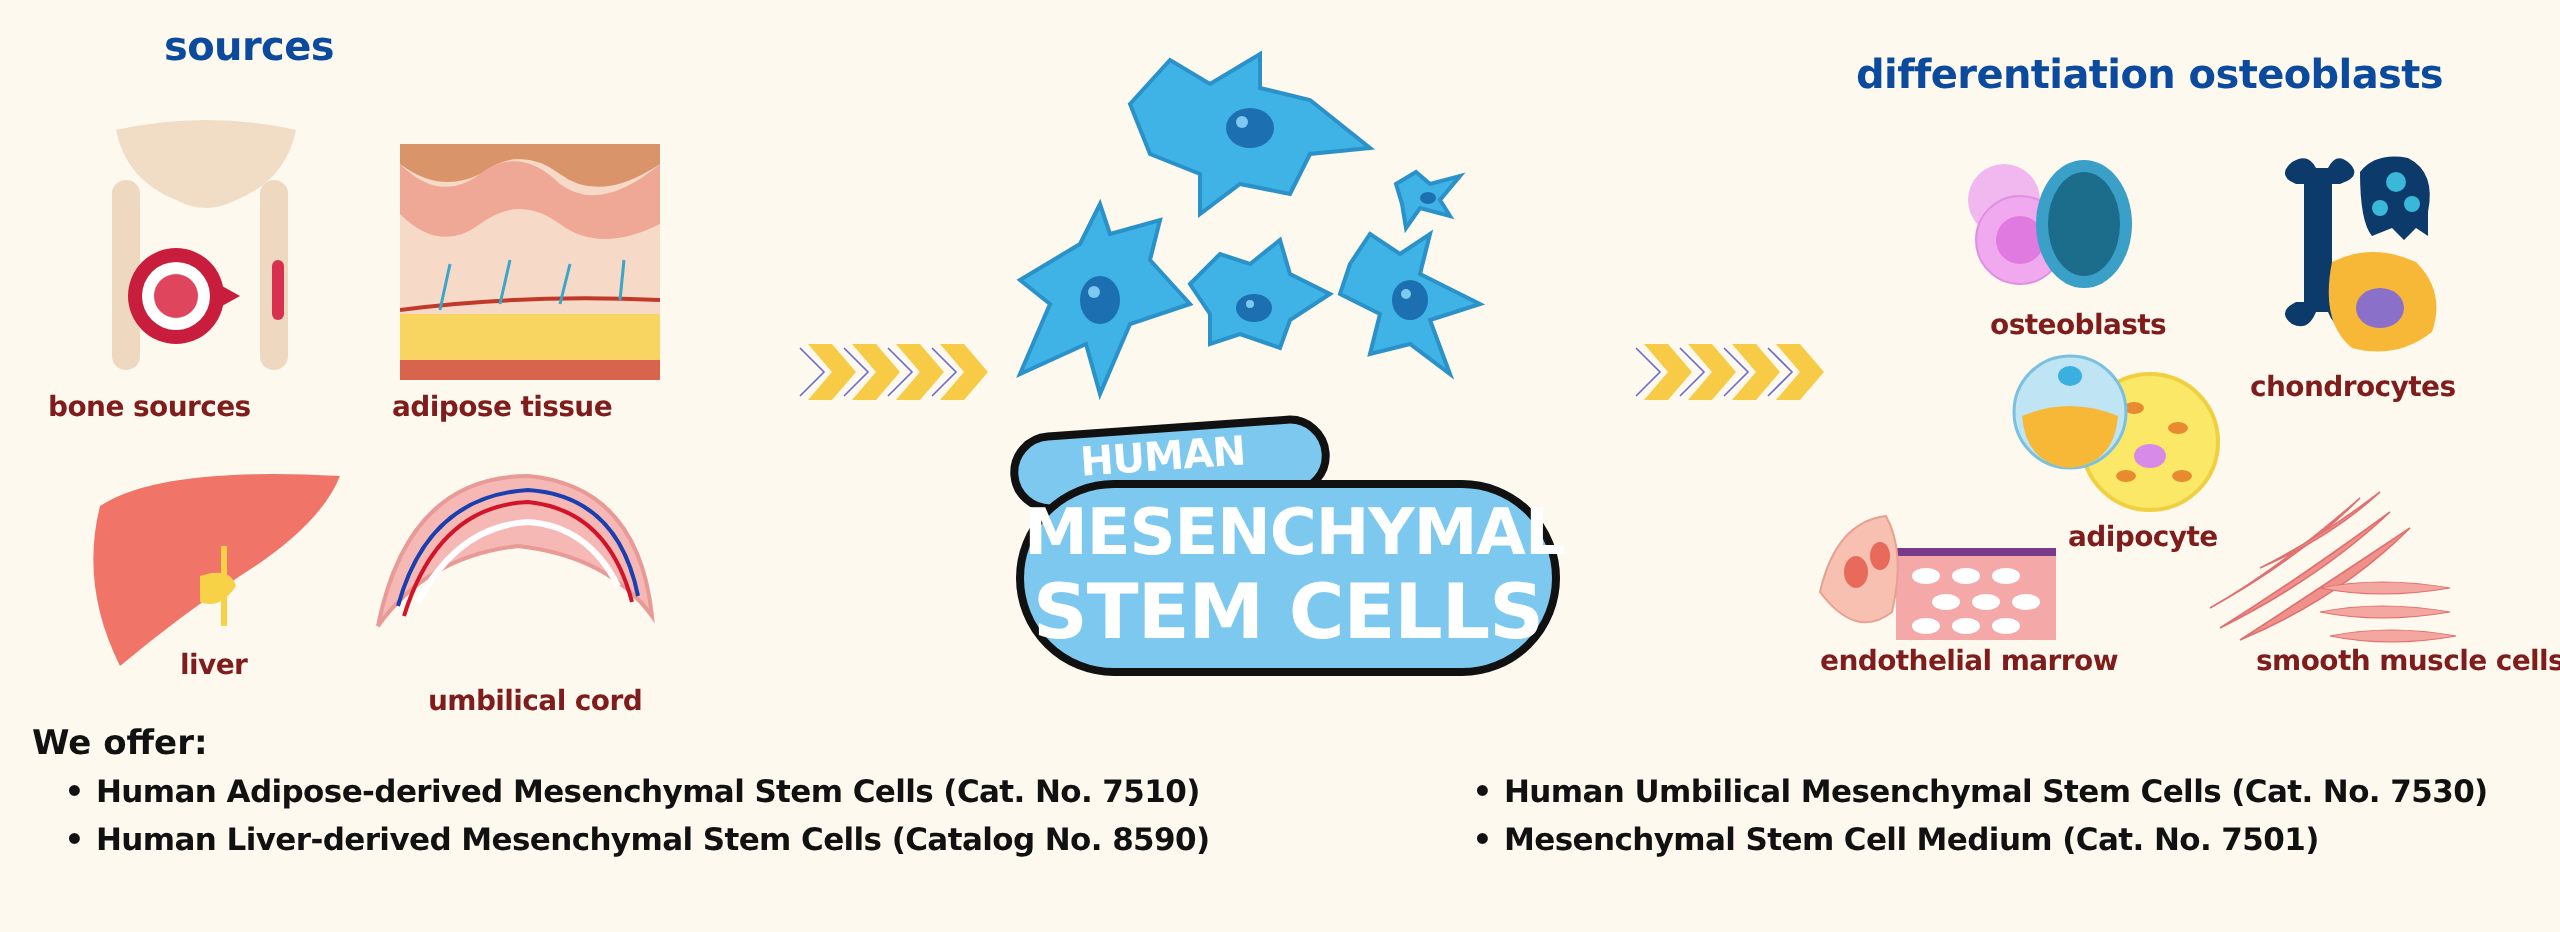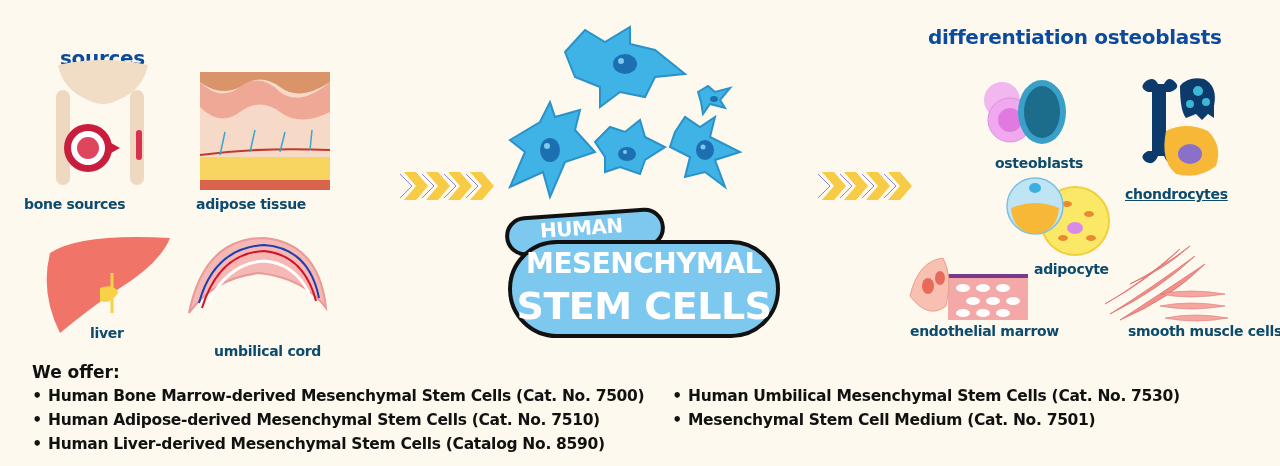--- a/index.html
+++ b/index.html
@@ -1,31 +1,31 @@
 <!DOCTYPE html>
 <html><head>
 <meta charset="utf-8">
 <style>
   * { box-sizing: border-box; margin: 0; padding: 0; }
   html, body { width: 1280px; height: 466px; overflow: hidden; }
   body { background: #fdf9ee; font-family: "DejaVu Sans", sans-serif; position: relative; }
   .abs { position: absolute; }
   .heading { color: #0b4a9c; font-weight: bold; font-size: 20px; letter-spacing: -0.3px; }
-  .label { color: #0c4a6e; font-weight: bold; font-size: 14px; letter-spacing: -0.3px; white-space: nowrap; }
+  .label { color: #7f1d1d; font-weight: bold; font-size: 14px; letter-spacing: -0.3px; white-space: nowrap; }
   .offer-title { color: #111; font-weight: bold; font-size: 17px; }
   .offer-list { list-style: none; }
   .offer-list li { color: #111; font-weight: bold; font-size: 15.5px; line-height: 24px; white-space: nowrap; letter-spacing: -0.3px; }
   .offer-list li::before { content: "•"; display: inline-block; width: 22px; text-align: center; }
   .pill { background: #7dc8ee; border: 4px solid #111; border-radius: 60px; }
   .pill-text { color: #fff; font-weight: bold; font-family: "DejaVu Sans", sans-serif; text-align: center; white-space: nowrap; letter-spacing: -0.5px; }
 </style>
 </head>
 <body>
 
-<div class="abs heading" style="left:60px;top:11px;margin-top:35px;">sources</div>
+<div class="abs heading" style="left:82px;top:11px;">sources</div>
 
 <div class="abs" style="left:48px;top:60px;width:110px;height:130px;">
   <svg width="110" height="130" viewBox="0 0 110 130">
     <path d="M10 5 Q55 -5 100 5 Q95 30 70 40 Q55 48 40 40 Q15 30 10 5Z" fill="#f1dcc6"></path>
     <rect x="8" y="30" width="14" height="95" rx="7" fill="#eed8c0"></rect>
     <rect x="82" y="30" width="14" height="95" rx="7" fill="#eed8c0"></rect>
     <rect x="88" y="70" width="6" height="30" rx="3" fill="#d8314f"></rect>
     <circle cx="40" cy="88" r="24" fill="#c81d3c"></circle>
     <circle cx="40" cy="88" r="17" fill="#fff"></circle>
     <circle cx="40" cy="88" r="11" fill="#e0455e"></circle>
@@ -104,21 +104,21 @@
         <circle cx="42" cy="124" r="3"></circle>
         <circle cx="120" cy="130" r="2"></circle>
         <circle cx="198" cy="125" r="2.5"></circle>
     </g>
   </svg>
 </div>
 
 <div class="abs pill" style="left:505px;top:212px;width:160px;height:40px;transform:rotate(-4deg);"></div>
 <div class="abs pill-text" style="left:540px;top:216px;font-size:20px;transform:rotate(-4deg);">HUMAN</div>
 <div class="abs pill" style="left:508px;top:240px;width:272px;height:98px;"></div>
-<div class="abs pill-text" style="left:512px;top:247px;width:264px;font-size:28px;">MESENCHYMAL</div>
+<div class="abs pill-text" style="left:512px;top:247px;width:264px;font-size:32px;">MESENCHYMAL</div>
 <div class="abs pill-text" style="left:512px;top:284px;width:264px;font-size:38px;text-align:center;">STEM CELLS</div>
 
 <div class="abs" style="left:816px;top:170px;width:96px;height:32px;">
   <svg width="96" height="32" viewBox="0 0 96 32">
     <g fill="#f7cb45">
       <path d="M6 2 L18 2 L30 16 L18 30 L6 30 L18 16Z"></path>
       <path d="M28 2 L40 2 L52 16 L40 30 L28 30 L40 16Z"></path>
       <path d="M50 2 L62 2 L74 16 L62 30 L50 30 L62 16Z"></path>
       <path d="M72 2 L84 2 L96 16 L84 30 L72 30 L84 16Z"></path>
     </g>
@@ -148,21 +148,21 @@
   <svg width="90" height="104" viewBox="0 0 90 104">
     <path d="M8 5 Q0 12 10 16 L14 16 L14 75 L10 75 Q0 80 8 86 Q16 90 20 80 L26 80 Q30 90 36 85 Q44 78 32 75 L28 75 L28 16 L32 16 Q44 12 36 5 Q30 0 26 8 L20 8 Q16 0 8 5Z" fill="#0c3a6a"></path>
     <path d="M42 10 Q50 0 66 3 Q80 10 76 30 L76 42 L70 38 L64 44 L58 38 L48 42 Q42 35 42 10Z" fill="#0c3a6a"></path>
     <circle cx="60" cy="15" r="5" fill="#3ab8d8"></circle>
       <circle cx="52" cy="28" r="4" fill="#3ab8d8"></circle>
       <circle cx="68" cy="26" r="4" fill="#3ab8d8"></circle>
     <path d="M28 55 Q48 45 70 55 Q85 70 78 90 Q60 104 38 98 Q22 85 28 55Z" fill="#f7b838"></path>
     <ellipse cx="52" cy="78" rx="12" ry="10" fill="#8a70c8"></ellipse>
   </svg>
 </div>
-<div class="abs label" style="left:1125px;top:186px;text-decoration:underline;">chondrocytes</div>
+<div class="abs label" style="left:1125px;top:186px;">chondrocytes</div>
 
 <div class="abs" style="left:1005px;top:176px;width:106px;height:80px;">
   <svg width="106" height="80" viewBox="0 0 106 80">
     <circle cx="70" cy="45" r="34" fill="#fbe866" stroke="#f0d040" stroke-width="2"></circle>
     <ellipse cx="70" cy="52" rx="8" ry="6" fill="#d88ae8"></ellipse>
     <g fill="#e88a30">
         <ellipse cx="62" cy="28" rx="5" ry="3"></ellipse>
         <ellipse cx="84" cy="38" rx="5" ry="3"></ellipse>
         <ellipse cx="58" cy="62" rx="5" ry="3"></ellipse>
         <ellipse cx="86" cy="62" rx="5" ry="3"></ellipse>
@@ -206,22 +206,21 @@
     </g>
     <g fill="#f4a6a0" stroke="#e07070" stroke-width="0.6">
       <path d="M60 50 Q90 44 125 50 Q90 56 60 50Z"></path>
       <path d="M60 62 Q90 56 125 62 Q90 68 60 62Z"></path>
       <path d="M65 74 Q95 68 128 74 Q95 80 65 74Z"></path>
     </g>
   </svg>
 </div>
 <div class="abs label" style="left:1128px;top:323px;">smooth muscle cells</div>
 
-<div class="abs offer-title" style="left:32px;top:362px;">We offer:</div>
+<div class="abs offer-title" style="left:16px;top:362px;">We offer:</div>
 <ul class="abs offer-list" style="left:26px;top:384px;">
-  <li>Human Bone Marrow-derived Mesenchymal Stem Cells (Cat. No. 7500)</li>
   <li>Human Adipose-derived Mesenchymal Stem Cells (Cat. No. 7510)</li>
   <li>Human Liver-derived Mesenchymal Stem Cells (Catalog No. 8590)</li>
 </ul>
-<ul class="abs offer-list" style="left:666px;top:384px;">
+<ul class="abs offer-list" style="left:730px;top:384px;">
   <li>Human Umbilical Mesenchymal Stem Cells (Cat. No. 7530)</li>
   <li>Mesenchymal Stem Cell Medium (Cat. No. 7501)</li>
 </ul>
 
 </body></html>

